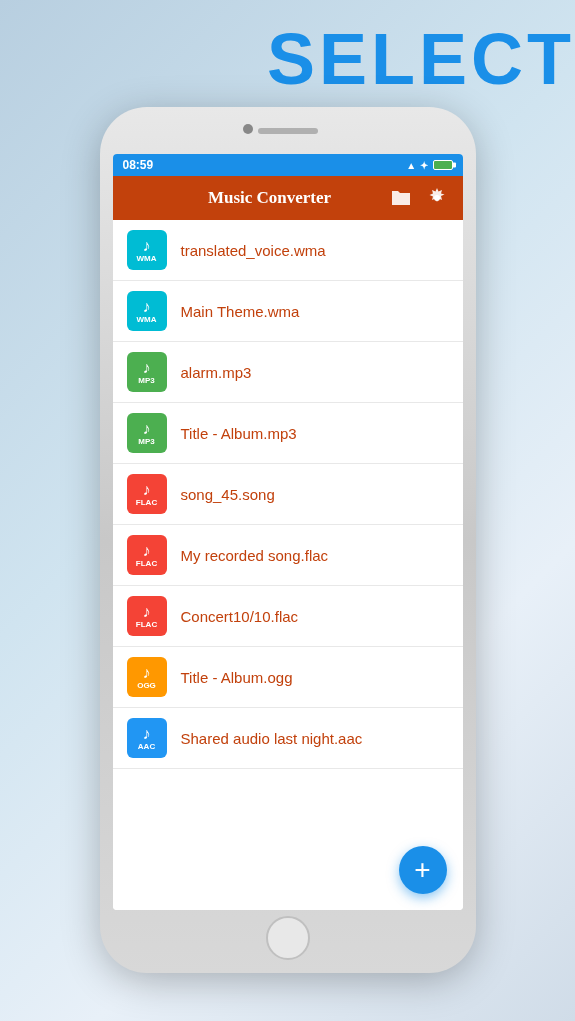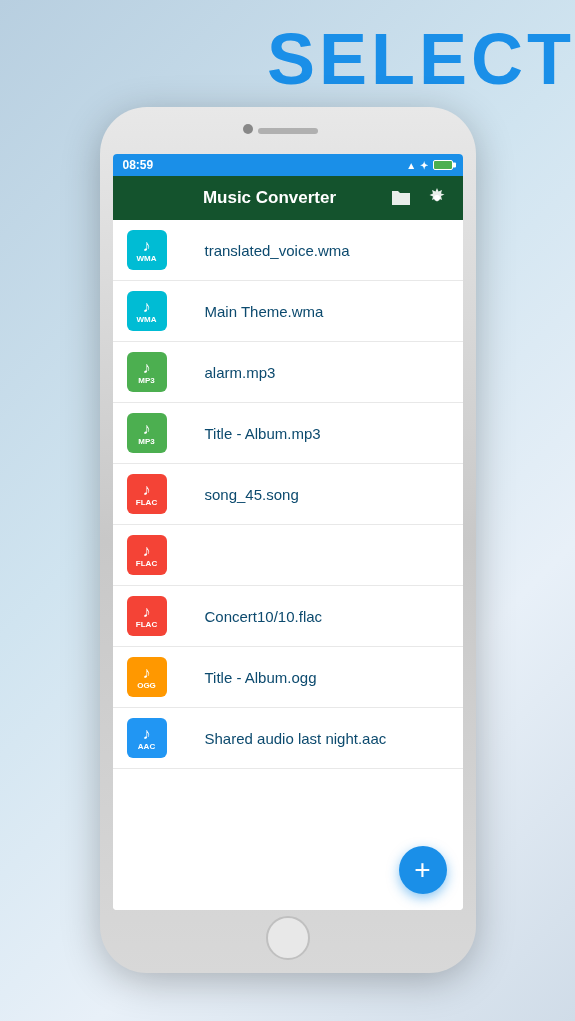--- a/index.html
+++ b/index.html
@@ -151,26 +151,27 @@
       transform: translateY(-50%);
       width: 3px;
       height: 5px;
       background: white;
       border-radius: 0 1px 1px 0;
     }
 
     
     .app-header {
       height: 44px;
-      background: #14532d;
+      background: #c2410c;
       display: flex;
       align-items: center;
       justify-content: flex-end;
       padding: 0 14px;
       color: white;
+      font-family: Liberation Serif, serif;
     }
 
     .header-title {
       font-size: 17px;
       font-weight: 600;
       color: white;
       flex: 1;
       text-align: center;
     }
 
@@ -227,23 +228,22 @@
     .file-icon-label {
       color: white;
       font-size: 8px;
       font-weight: 700;
       line-height: 1;
       margin-top: 1px;
     }
 
     .file-name {
       font-size: 15px;
-      color: #0c4a6e;
+      color: #c2410c;
       font-weight: 400;
-      margin-left: 24px;
     }
 
     
     .fab {
       position: absolute;
       bottom: 16px;
       right: 16px;
       width: 48px;
       height: 48px;
       border-radius: 50%;
@@ -339,20 +339,21 @@
               <span class="file-icon-note">♪</span>
               <span class="file-icon-label">FLAC</span>
             </div>
             <span class="file-name">song_45.song</span>
           </div>
           <div class="file-item">
             <div class="file-icon" style="background: rgb(244, 67, 54);">
               <span class="file-icon-note">♪</span>
               <span class="file-icon-label">FLAC</span>
             </div>
+            <span class="file-name">My recorded song.flac</span>
           </div>
           <div class="file-item">
             <div class="file-icon" style="background: rgb(244, 67, 54);">
               <span class="file-icon-note">♪</span>
               <span class="file-icon-label">FLAC</span>
             </div>
             <span class="file-name">Concert10/10.flac</span>
           </div>
           <div class="file-item">
             <div class="file-icon" style="background: rgb(255, 152, 0);">

